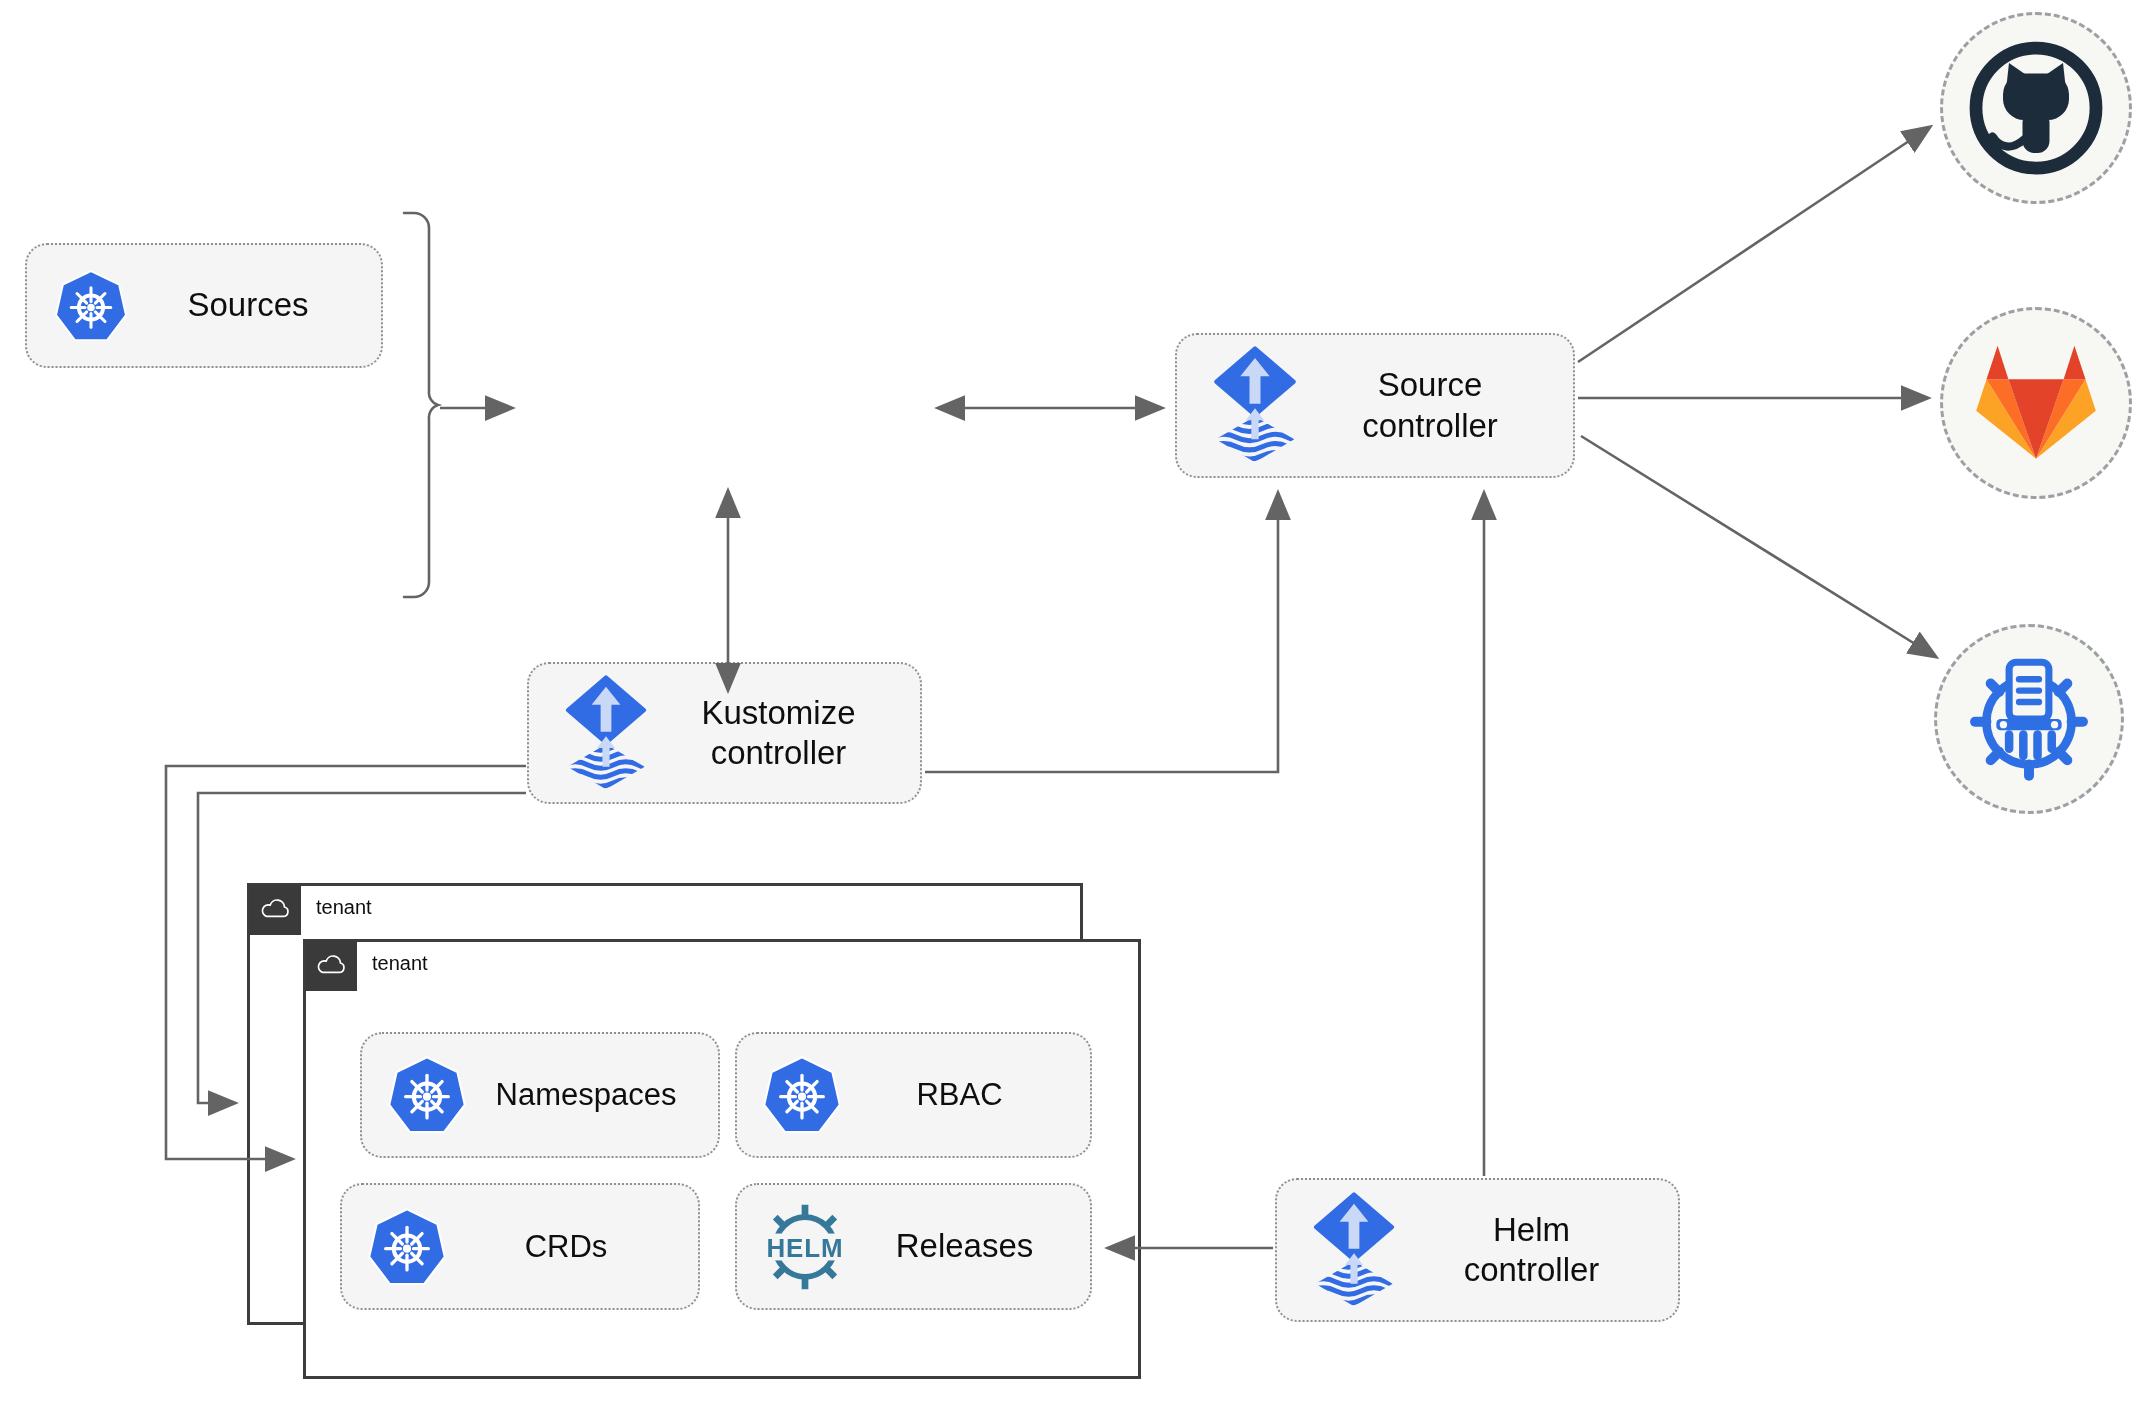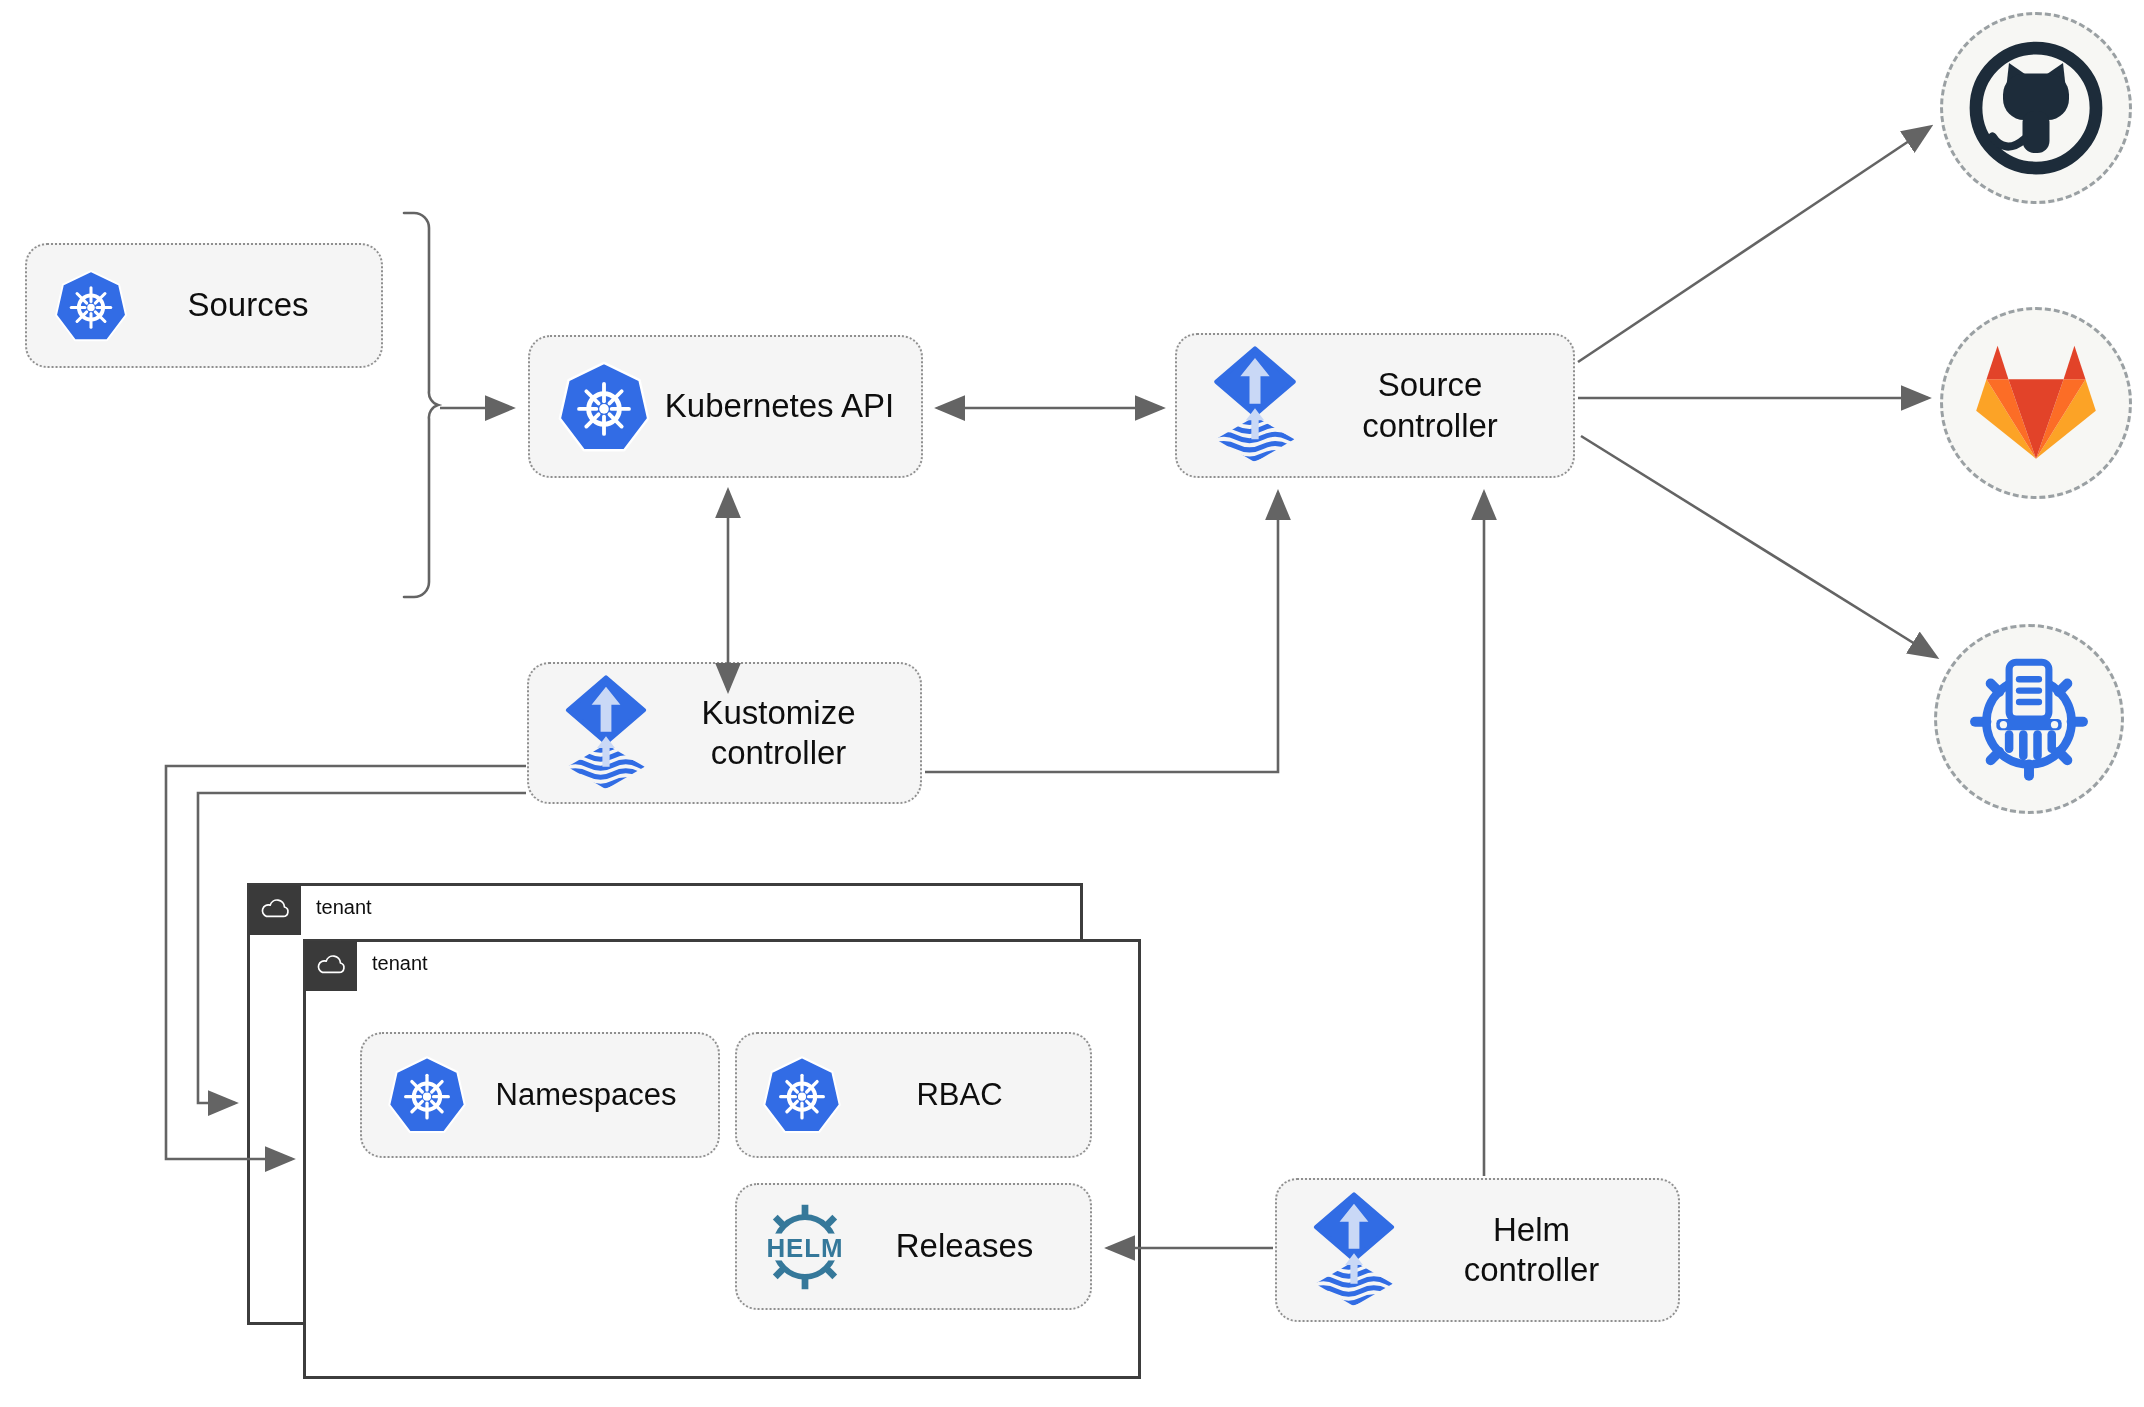--- a/index.html
+++ b/index.html
@@ -125,28 +125,20 @@
   <div class="node" style="left:25px;top:243px;width:358px;height:125px">
     <span class="icon" style="margin-left:26px">
       <svg width="76" height="76">
           <use href="#sym-k8s"></use>
         </svg>
     </span>
     <span class="lbl">Sources</span>
   </div>
 
 
-  <div class="node" style="left:528px;top:335px;width:395px;height:143px">
-    <span class="icon" style="margin-left:26px">
-      <svg width="96" height="96">
-          <use href="#sym-k8s"></use>
-        </svg>
-    </span>
-    <span class="lbl">Kubernetes API</span>
-  </div>
 
   <div class="node" style="left:1175px;top:333px;width:400px;height:145px">
     <span class="icon" style="margin-left:32px">
       <svg width="92" height="119">
           <use href="#sym-flux"></use>
         </svg>
     </span>
     <span class="lbl">
       <span>Source</span><br>
       <span>controller</span>
@@ -206,20 +198,28 @@
 
   <div class="node" style="left:735px;top:1032px;width:357px;height:126px">
     <span class="icon" style="margin-left:24px">
       <svg width="82" height="82">
           <use href="#sym-k8s"></use>
         </svg>
     </span>
     <span class="lbl" style="font-size:31px">RBAC</span>
   </div>
 
+  <div class="node" style="left:340px;top:1183px;width:360px;height:127px">
+    <span class="icon" style="margin-left:24px">
+      <svg width="82" height="82">
+          <use href="#sym-k8s"></use>
+        </svg>
+    </span>
+    <span class="lbl" style="font-size:31px">CRDs</span>
+  </div>
 
   <div class="node" style="left:735px;top:1183px;width:357px;height:127px">
     <span class="icon" style="margin-left:20px">
       <svg width="96" height="96" viewBox="0 0 100 100">
         <g stroke="#35789a" stroke-width="7">
           <line x1="50" y1="6" x2="50" y2="17"></line>
           <line x1="50" y1="83" x2="50" y2="94"></line>
           <line x1="9" y1="50" x2="20" y2="50"></line>
           <line x1="80" y1="50" x2="91" y2="50"></line>
           <line x1="19" y1="19" x2="27" y2="27"></line>

